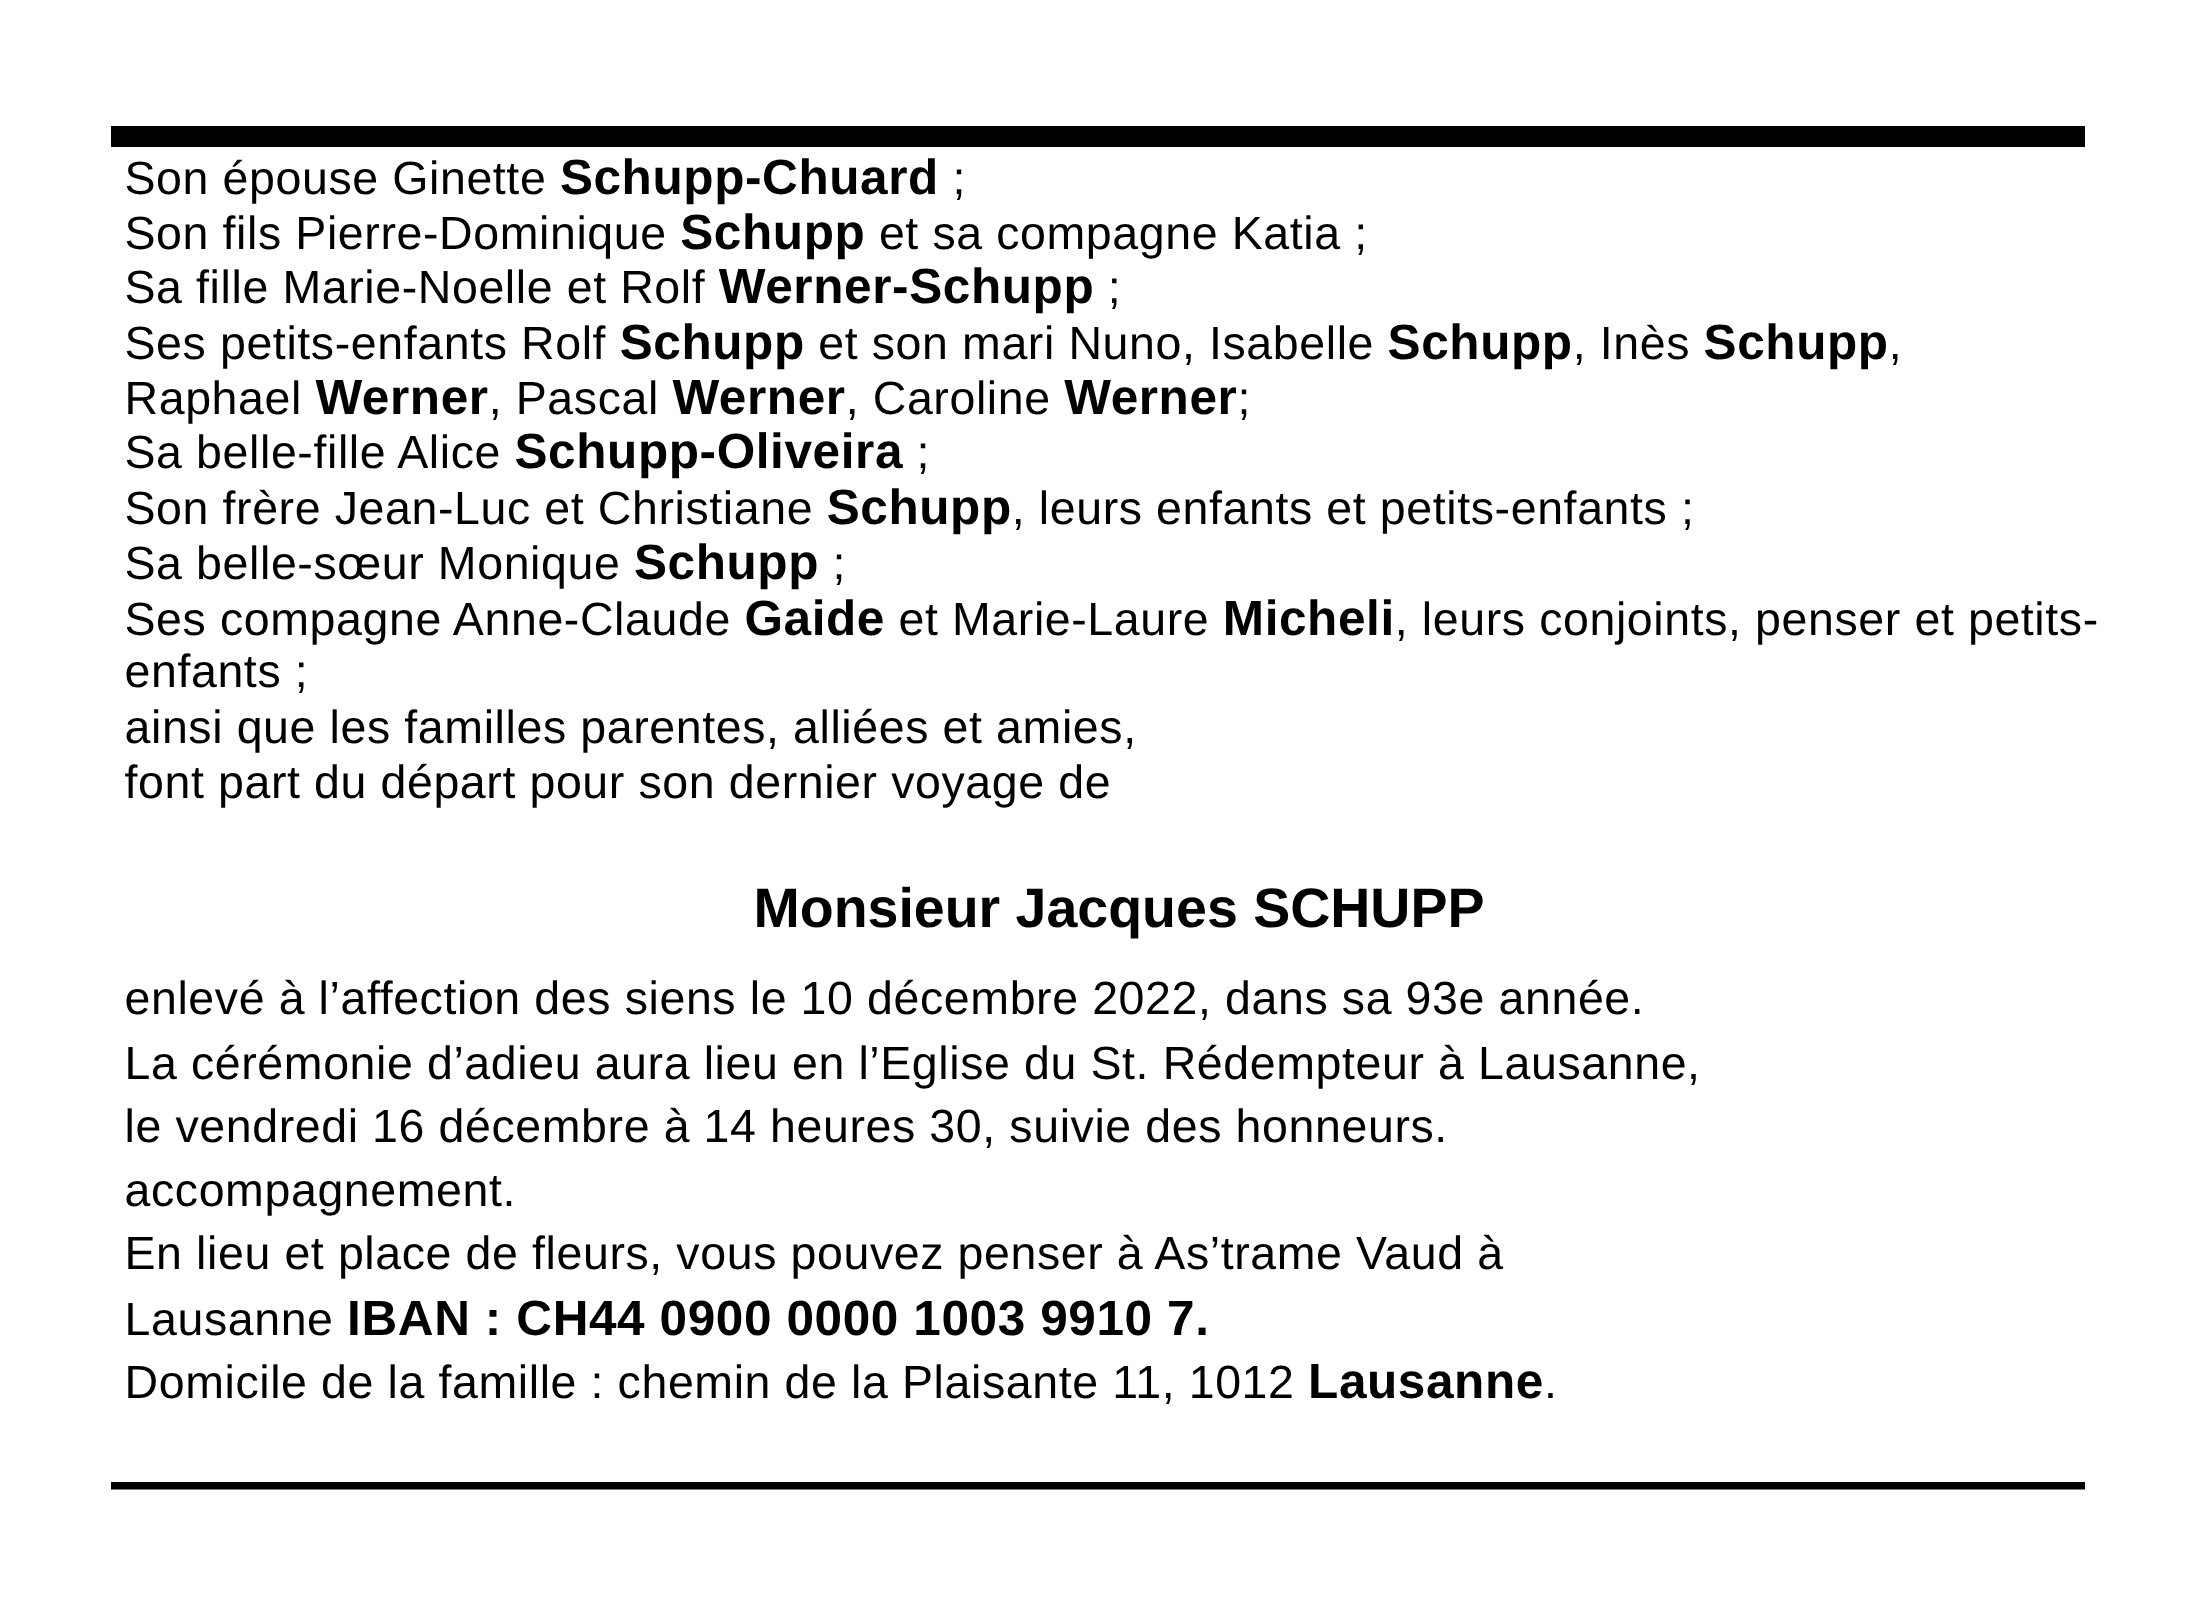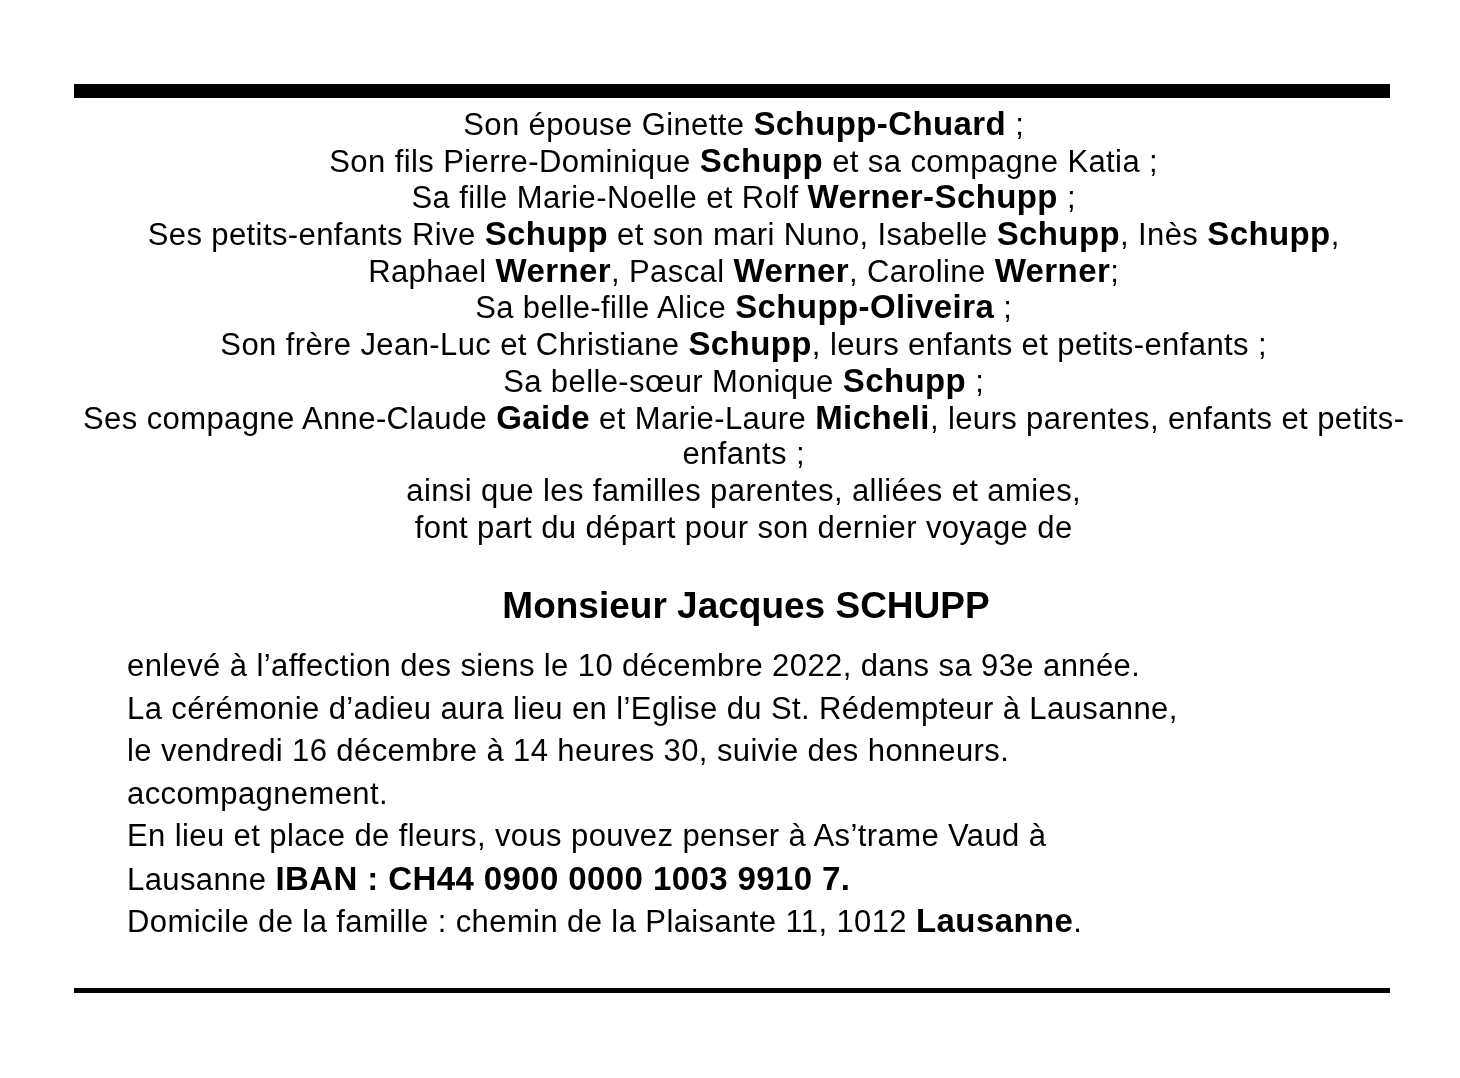--- a/index.html
+++ b/index.html
@@ -37,23 +37,22 @@
   }
   .family-block {
     position: absolute;
     left: 83px;
     top: 99px;
     font-size: 31px;
     letter-spacing: 0.4px;
   }
   .family-block .line {
     height: 36.7px;
-    line-height: 50px;
+    line-height: 38px;
     white-space: nowrap;
-    text-align: center;
   }
   .title {
     position: absolute;
     left: 74px;
     top: 570px;
     width: 1316px;
     height: 44px;
     line-height: 44px;
     margin: 14px;
     text-align: center;
@@ -61,21 +60,20 @@
     font-weight: bold;
     letter-spacing: 0;
     white-space: nowrap;
   }
   .details-block {
     position: absolute;
     left: 83px;
     top: 645px;
     font-size: 31px;
     letter-spacing: 0.4px;
-    margin-left: 44px;
   }
   .details-block .line {
     height: 42.5px;
     line-height: 42.5px;
     white-space: nowrap;
   }
   .b {
     font-weight: bold;
     font-size: 33px;
   }
@@ -83,26 +81,26 @@
 </head>
 <body>
 
 <div class="sheet">
   <div class="rule rule-top"></div>
 
   <div class="family-block" id="family-block">
       <div class="line"><span>Son épouse Ginette </span><span class="b">Schupp-Chuard</span><span> ;</span></div>
       <div class="line"><span>Son fils Pierre-Dominique </span><span class="b">Schupp</span><span> et sa compagne Katia ;</span></div>
       <div class="line"><span>Sa fille Marie-Noelle et Rolf </span><span class="b">Werner-Schupp</span><span> ;</span></div>
-      <div class="line"><span>Ses petits-enfants Rive </span><span class="b">Schupp</span><span> et son mari Nuno, Isabelle </span><span class="b">Schupp</span><span>, Inès </span><span class="b">Schupp</span><span>,</span></div>
+      <div class="line"><span>Ses petits-enfants Rolf </span><span class="b">Schupp</span><span> et son mari Nuno, Isabelle </span><span class="b">Schupp</span><span>, Inès </span><span class="b">Schupp</span><span>,</span></div>
       <div class="line"><span>Raphael </span><span class="b">Werner</span><span>, Pascal </span><span class="b">Werner</span><span>, Caroline </span><span class="b">Werner</span><span>;</span></div>
       <div class="line"><span>Sa belle-fille Alice </span><span class="b">Schupp-Oliveira</span><span> ;</span></div>
       <div class="line"><span>Son frère Jean-Luc et Christiane </span><span class="b">Schupp</span><span>, leurs enfants et petits-enfants ;</span></div>
       <div class="line"><span>Sa belle-sœur Monique </span><span class="b">Schupp</span><span> ;</span></div>
-      <div class="line"><span>Ses compagne Anne-Claude </span><span class="b">Gaide</span><span> et Marie-Laure </span><span class="b">Micheli</span><span>, leurs parentes, enfants et petits-</span></div>
+      <div class="line"><span>Ses compagne Anne-Claude </span><span class="b">Gaide</span><span> et Marie-Laure </span><span class="b">Micheli</span><span>, leurs conjoints, penser et petits-</span></div>
       <div class="line"><span>enfants ;</span></div>
       <div class="line"><span>ainsi que les familles parentes, alliées et amies,</span></div>
       <div class="line"><span>font part du départ pour son dernier voyage de</span></div>
     </div>
 
   <h1 class="title">Monsieur Jacques SCHUPP</h1>
 
   <div class="details-block" id="details-block">
       <div class="line"><span>enlevé à l’affection des siens le 10 décembre 2022, dans sa 93e année.</span></div>
       <div class="line"><span>La cérémonie d’adieu aura lieu en l’Eglise du St. Rédempteur à Lausanne,</span></div>

